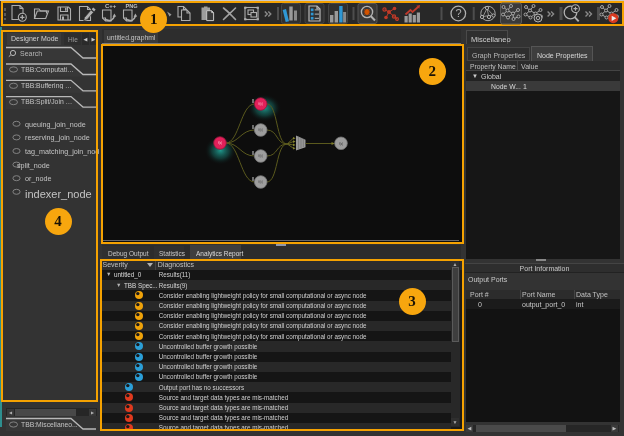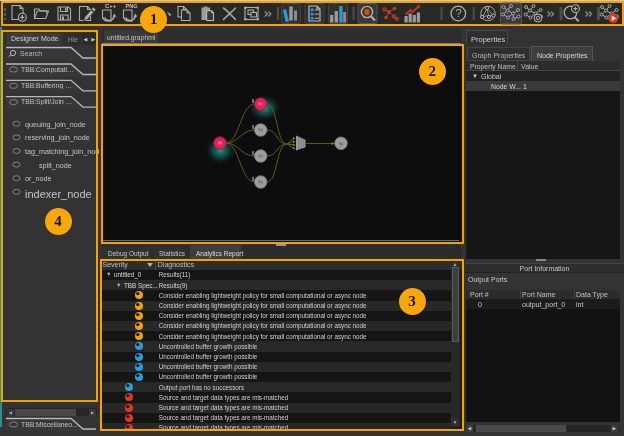--- a/index.html
+++ b/index.html
@@ -285,21 +285,21 @@
         <ellipse cx="16.5" cy="150.2" rx="3.6" ry="2.5" stroke="#8a8a8a" stroke-width="0.9" fill="none"></ellipse>
         <ellipse cx="16.5" cy="163.8" rx="3.6" ry="2.5" stroke="#8a8a8a" stroke-width="0.9" fill="none"></ellipse>
       </svg>
 <div class="abs" style="left:20px;top:21.5px;font-size:7px;color:#b8b8b8;white-space:nowrap;">Search</div>
 <div class="abs" style="left:21px;top:37.8px;font-size:6.8px;color:#c4c4c4;white-space:nowrap;width:55px;overflow:hidden;text-overflow:ellipsis;">TBB:Computatio...</div>
 <div class="abs" style="left:21px;top:54.1px;font-size:6.8px;color:#c4c4c4;white-space:nowrap;width:55px;overflow:hidden;text-overflow:ellipsis;">TBB:Buffering No...</div>
 <div class="abs" style="left:21px;top:70.4px;font-size:6.8px;color:#c4c4c4;white-space:nowrap;width:55px;overflow:hidden;text-overflow:ellipsis;">TBB:Split/Join N...</div>
 <div class="abs" style="left:25px;top:91.8px;font-size:7.2px;color:#c4c4c4;white-space:nowrap;">queuing_join_node</div>
 <div class="abs" style="left:25px;top:105.4px;font-size:7.2px;color:#c4c4c4;white-space:nowrap;">reserving_join_node</div>
 <div class="abs" style="left:25px;top:119.0px;font-size:7.2px;color:#c4c4c4;white-space:nowrap;">tag_matching_join_nod</div>
-<div class="abs" style="left:39px;top:132.6px;font-size:7.2px;color:#c4c4c4;white-space:nowrap;">split_node</div>
+<div class="abs" style="left:17px;top:132.6px;font-size:7.2px;color:#c4c4c4;white-space:nowrap;">split_node</div>
 <div class="abs" style="left:25px;top:146.2px;font-size:7.2px;color:#c4c4c4;white-space:nowrap;">or_node</div>
 <div class="abs" style="left:25px;top:159.8px;font-size:11px;color:#c4c4c4;white-space:nowrap;">indexer_node</div>
 <div class="abs" style="left:21px;top:392.5px;font-size:6.8px;color:#c4c4c4;white-space:nowrap;width:57px;overflow:hidden;text-overflow:ellipsis;">TBB:Miscellaneo...</div>
 <div class="abs" style="left:6px;top:380px;width:91px;height:8px;background:#262626;"></div>
 <div class="abs" style="left:7px;top:380.5px;width:7px;height:7px;background:#383838;color:#b0b0b0;font-size:4px;text-align:center;line-height:7px;">◀</div>
 <div class="abs" style="left:89px;top:380.5px;width:7px;height:7px;background:#383838;color:#b0b0b0;font-size:4px;text-align:center;line-height:7px;">▶</div>
 <div class="abs" style="left:15px;top:380.5px;width:61px;height:7px;background:#484848;"></div>
   </div>
   <div class="abs" style="left:1px;top:30px;width:93px;height:368px;border:2px solid #f5a201;z-index:30;pointer-events:none;"></div>
 
@@ -469,21 +469,21 @@
 <div class="abs" style="left:351px;top:0;width:8.5px;height:168px;background:#282828;"></div>
 <div class="abs" style="left:351px;top:0.5px;width:8px;height:8px;background:#2f2f2f;color:#aaa;font-size:5px;text-align:center;line-height:8px;">▲</div>
 <div class="abs" style="left:351.5px;top:8px;width:7.5px;height:75px;background:#3e3e3e;border:1px solid #5a5a5a;box-sizing:border-box;"></div>
 <div class="abs" style="left:351px;top:159px;width:8px;height:8px;background:#2f2f2f;color:#aaa;font-size:5px;text-align:center;line-height:8px;">▼</div>
   </div>
   <div class="abs" style="left:100px;top:259px;width:360px;height:168px;border:2px solid #f5a201;z-index:30;pointer-events:none;"></div>
 
   <div class="abs" id="rightpanel" style="left:465px;top:28px;width:159px;height:408px;overflow:hidden;">
 <div class="abs" style="left:0;top:0;width:159px;height:408px;background:#333;"></div>
 <div class="abs" style="left:1px;top:2px;width:42px;height:14px;background:#2f2f2f;border:1px solid #4a4a4a;border-bottom:none;box-sizing:border-box;"></div>
-<div class="abs" style="left:6px;top:6.5px;font-size:7.5px;color:#d0d0d0;white-space:nowrap;">Properties</div>
+<div class="abs" style="left:6px;top:6.5px;font-size:7.5px;color:#d0d0d0;white-space:nowrap;">Miscellaneo</div>
 <div class="abs" style="left:2px;top:19px;width:63px;height:14px;background:#2e2e2e;border:1px solid #444;box-sizing:border-box;"></div>
 <div class="abs" style="left:7px;top:23.5px;font-size:7px;color:#b8b8b8;white-space:nowrap;">Graph Properties</div>
 <div class="abs" style="left:66px;top:18px;width:62px;height:15px;background:#3e3e3e;border:1px solid #555;border-bottom:none;box-sizing:border-box;"></div>
 <div class="abs" style="left:72px;top:23.5px;font-size:7px;color:#d8d8d8;white-space:nowrap;">Node Properties</div>
 <div class="abs" style="left:1px;top:33px;width:154px;height:198px;background:#161616;"></div>
 <div class="abs" style="left:1px;top:33px;width:154px;height:10px;background:#2c2c2c;border-bottom:1px solid #444;box-sizing:border-box;"></div>
 <div class="abs" style="left:5px;top:35px;font-size:6.8px;color:#c0c0c0;">Property Name</div>
 <div class="abs" style="left:52px;top:33px;width:1px;height:10px;background:#444;"></div>
 <div class="abs" style="left:56px;top:35px;font-size:7px;color:#c0c0c0;">Value</div>
 <div class="abs" style="left:1px;top:43px;width:154px;height:10px;background:#222;"></div>

